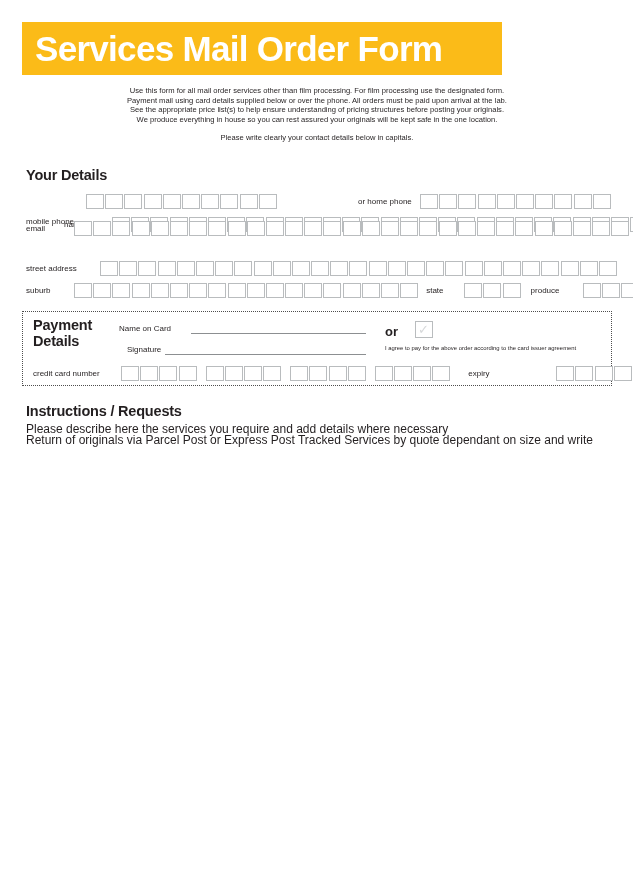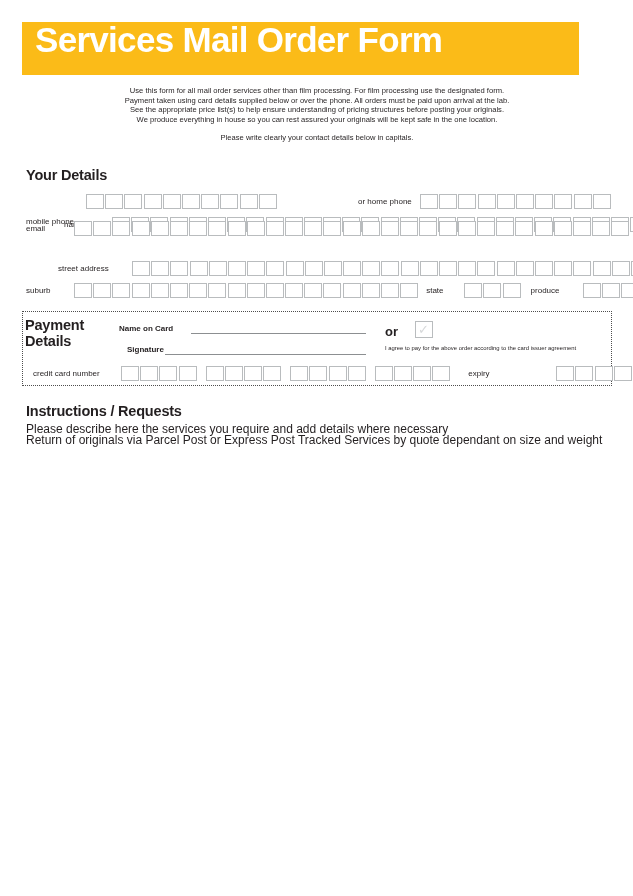--- a/index.html
+++ b/index.html
@@ -22,24 +22,25 @@
     left: 0; top: 0;
     width: 633px;
     height: 896px;
   }
 
   
   .banner {
     position: absolute;
     left: 22px;
     top: 22px;
-    width: 557px;
+    width: 480px;
     height: 53px;
     background: #fbbb18;
     display: flex;
+    align-items: center;
   }
   .banner-title {
     font-size: 35px;
     font-weight: bold;
     color: #ffffff;
     letter-spacing: -0.7px;
     padding-left: 13px;
     line-height: 1;
     white-space: nowrap;
   }
@@ -101,50 +102,49 @@
   #row-homephone   { left: 358px; top: 193px; }
   #row-name        { left: 26px;  top: 216px; margin-left: 38px; }
   #row-email       { left: 26px;  top: 220px; }
   #row-street      { left: 26px;  top: 260px; }
   #row-suburb      { left: 26px;  top: 282px; }
 
   .lbl-w-mobile  { width: 60px; margin-top: 40px; }
   .lbl-w-home    { width: 62px; }
   .lbl-w-name    { width: 48px; }
   .lbl-w-email   { width: 48px; }
-  .lbl-w-street  { width: 74px; margin-left: 32px; }
+  .lbl-w-street  { width: 74px; }
   .lbl-w-suburb  { width: 48px; }
   .lbl-state     { width: 38px; padding-left: 8px; }
   .lbl-postcode  { width: 52px; padding-left: 10px; }
 
   
   .payment-panel {
     position: absolute;
     left: 22px;
     top: 311px;
     width: 590px;
     height: 75px;
     border: 1.3px dotted #4d4d4d;
     box-sizing: border-box;
   }
   .payment-title {
     position: absolute;
-    left: 2px;
+    left: 10px;
     top: 6px;
     font-size: 14.5px;
     font-weight: bold;
     line-height: 15.5px;
     color: #231f20;
     letter-spacing: -0.2px;
   }
   .card-line-label {
     position: absolute;
     font-size: 8px;
     color: #231f20;
-    font-weight: bold;
   }
   #lbl-name-on-card { left: 96px; top: 12px; }
   #lbl-signature    { left: 104px; top: 33px; }
 
   .rule {
     position: absolute;
     height: 0;
     border-top: 1px solid #8c8f91;
   }
   #rule-name-on-card { left: 168px; top: 21px; width: 175px; }
@@ -234,21 +234,21 @@
 <body>
 
 <div class="page">
 
   <div class="banner">
     <div class="banner-title">Services Mail Order Form</div>
   </div>
 
   <div class="intro">
     <div>Use this form for all mail order services other than film processing. For film processing use the designated form.</div>
-    <div>Payment taken using card details supplied below or over the phone. All orders must be paid upon arrival at the lab.</div>
+    <div>Payment mail using card details supplied below or over the phone. All orders must be paid upon arrival at the lab.</div>
     <div>See the appropriate price list(s) to help ensure understanding of pricing structures before posting your originals.</div>
     <div>We produce everything in house so you can rest assured your originals will be kept safe in the one location.</div>
     <span class="spacer"></span>
     <div>Please write clearly your contact details below in capitals.</div>
   </div>
 
   <div class="section-heading" id="your-details-heading">Your Details</div>
 
   <div class="field-row" id="row-mobile">
     <div class="field-label lbl-w-mobile">mobile phone</div>
@@ -478,21 +478,21 @@
         </div>
       <div class="field-label lbl-cvv">cvv</div>
 
     </div>
 
   </div>
 
   <div class="section-heading" id="instructions-heading">Instructions / Requests</div>
   <div class="instructions-text">
     <div>Please describe here the services you require and add details where necessary</div>
-    <div>Return of originals via Parcel Post or Express Post Tracked Services by quote dependant on size and weight</div>
+    <div>Return of originals via Parcel Post or Express Post Tracked Services by quote dependant on size and write</div>
   </div>
 
   <div class="footer">
     
 
     
 
     
   </div>
 

